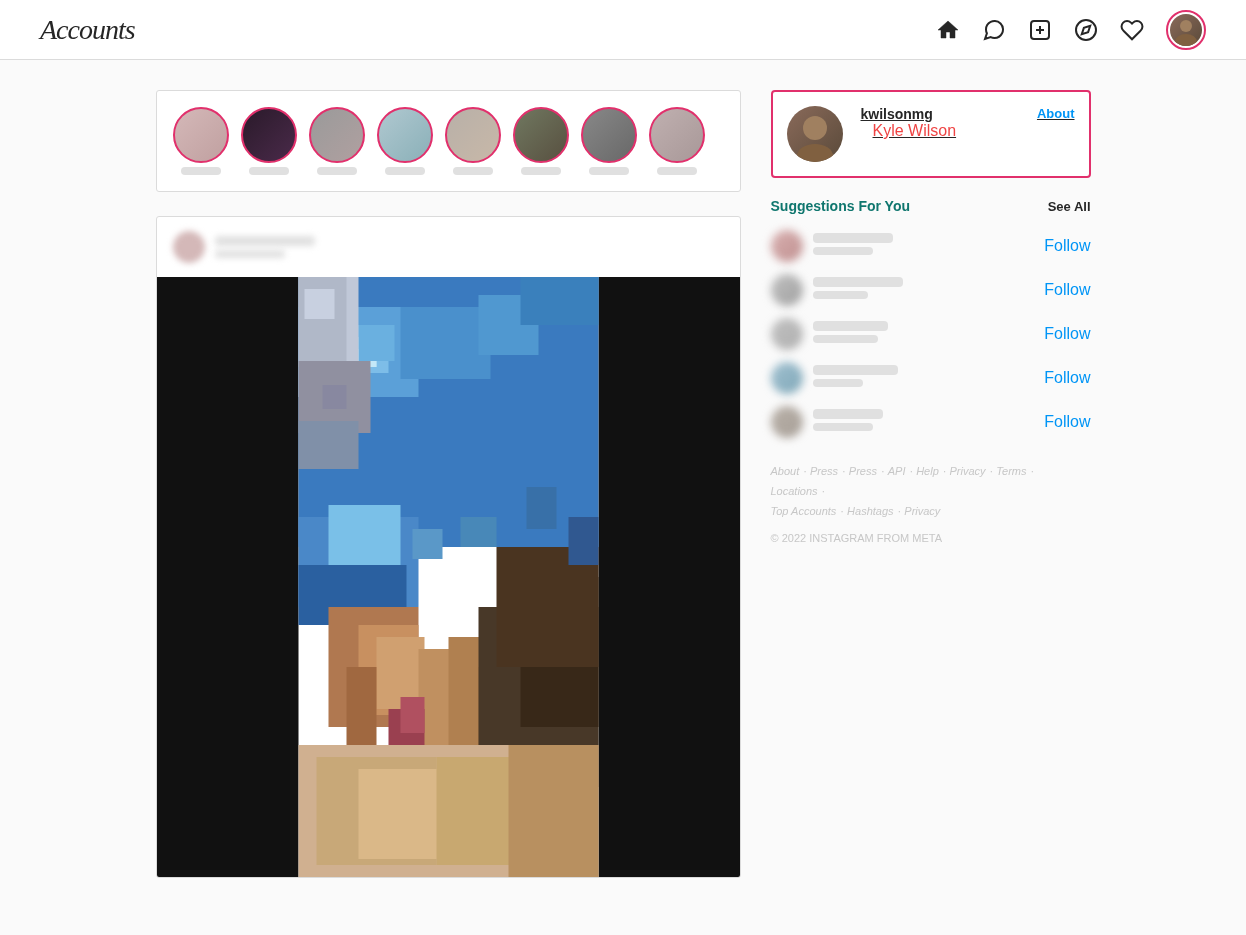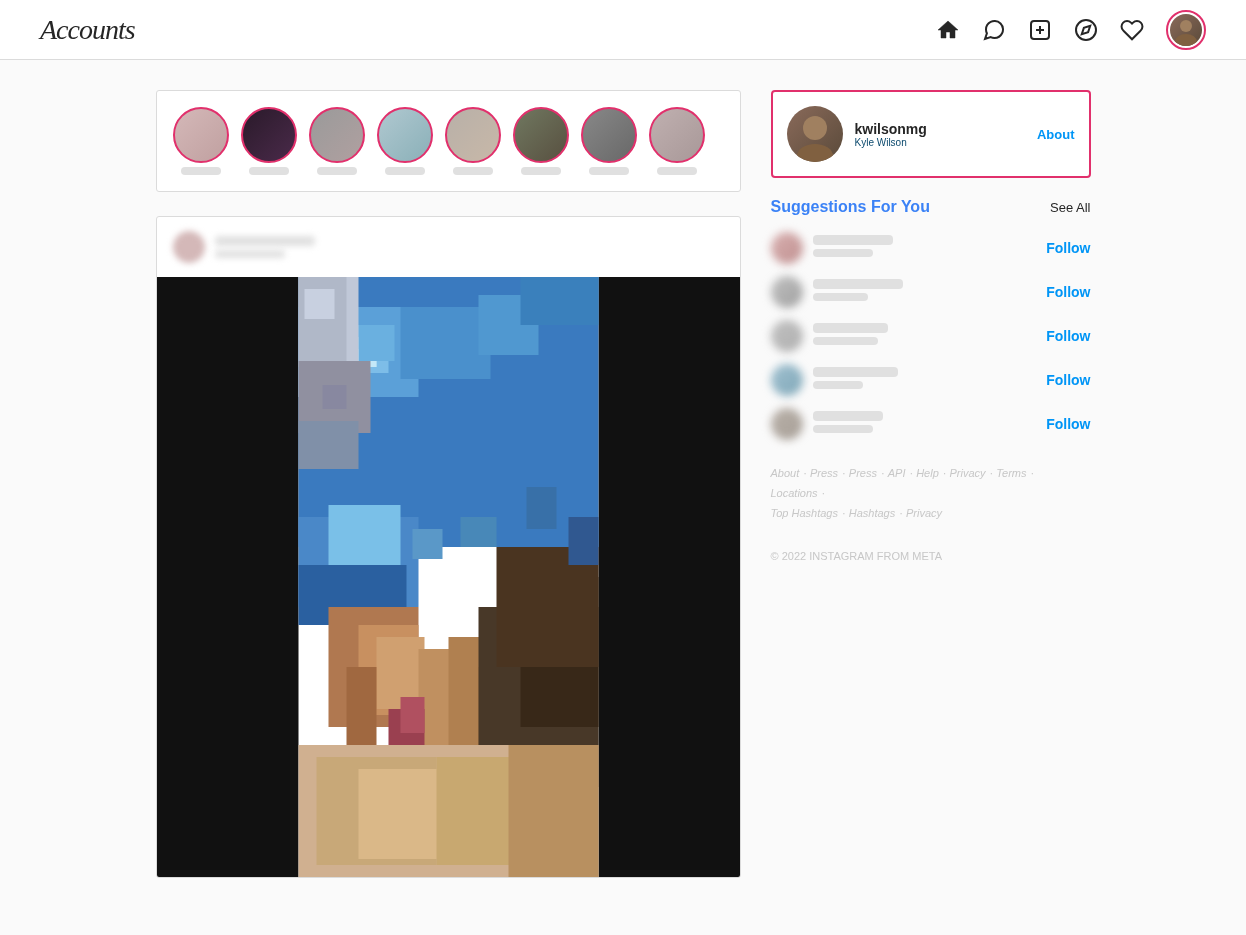--- a/index.html
+++ b/index.html
@@ -143,82 +143,83 @@
     .post-image {
       width: 100%;
       height: 600px;
       position: relative;
       overflow: hidden;
     }
 
     
     .profile-card {
       display: flex;
-      align-items: center;
-      gap: 12px;
+      align-items: flex-start;
+      gap: 18px;
       margin-bottom: 20px;
       padding: 14px;
       border: 2px solid #e1306c;
       border-radius: 4px;
       background: #fff;
+      text-decoration: underline;
     }
     .profile-avatar {
       width: 56px;
       height: 56px;
       border-radius: 50%;
       background: linear-gradient(135deg, #8a6a5a 0%, #5a4a3a 100%);
       flex-shrink: 0;
       overflow: hidden;
       display: flex;
       align-items: center;
       justify-content: center;
     }
     .profile-info { flex: 1; }
     .profile-username { font-weight: 600; font-size: 14px; color: #262626; }
-    .profile-name { font-size: 10px; color: #0c4a6e; }
+    .profile-name { font-size: 16px; color: #ef4444; margin-left: 12px; }
     .switch-btn {
       color: #0095f6;
       font-weight: 600;
       font-size: 13px;
       cursor: pointer;
       background: none;
       border: none;
     }
 
     .suggestions-header {
       display: flex;
       justify-content: space-between;
       align-items: center;
       margin-bottom: 16px;
     }
     .suggestions-title {
       font-weight: 600;
-      font-size: 16px;
-      color: #3b82f6;
+      font-size: 14px;
+      color: #0f766e;
     }
     .see-all-btn {
-      font-weight: 400;
+      font-weight: 700;
       font-size: 13px;
       color: #262626;
       cursor: pointer;
       background: none;
       border: none;
     }
 
     .suggestion-item {
       display: flex;
       align-items: center;
       margin-bottom: 12px;
       gap: 10px;
     }
     .suggestion-info { flex: 1; }
     .follow-btn {
       color: #0095f6;
-      font-weight: 700;
-      font-size: 14px;
+      font-weight: 400;
+      font-size: 16px;
       cursor: pointer;
       background: none;
       border: none;
       text-align: center;
     }
     .blur-text-bar {
       height: 10px;
       border-radius: 4px;
       background: #e0e0e0;
       margin-bottom: 4px;
@@ -231,21 +232,21 @@
       color: #c7c7c7;
       line-height: 1.8;
     }
     .footer-links a {
       color: #c7c7c7;
       text-decoration: none;
       margin-right: 4px;
       font-style: italic;
     }
     .footer-copyright {
-      margin-top: 24px;
+      margin-top: 8px;
       font-size: 11px;
       color: #c7c7c7;
       text-transform: uppercase;
     }
 
     
     .s1 { background: linear-gradient(135deg, #d4b8b8, #c0a0a0); }
     .s2 { background: linear-gradient(135deg, #2a1a2a, #4a2a4a); }
     .s3 { background: linear-gradient(135deg, #9a9a9a, #b0a0a0); }
     .s4 { background: linear-gradient(135deg, #b0c8d0, #8ab0b8); }
@@ -484,20 +485,20 @@
         <a href="#">About</a>·
         <a href="#">Press</a>·
         <a href="#">Press</a>·
         <a href="#">API</a>·
         <a href="#">Help</a>·
         <a href="#">Privacy</a>·
         <a href="#">Terms</a>·
         <a href="#">Locations</a>·
       </div>
       <div>
-        <a href="#">Top Hashtags</a>·
+        <a href="#">Top Accounts</a>·
         <a href="#">Hashtags</a>·
         <a href="#">Privacy</a>
       </div>
       <div class="footer-copyright">© 2022 INSTAGRAM FROM META</div>
     </div>
   </div>
 </div>
 
 </body></html>

